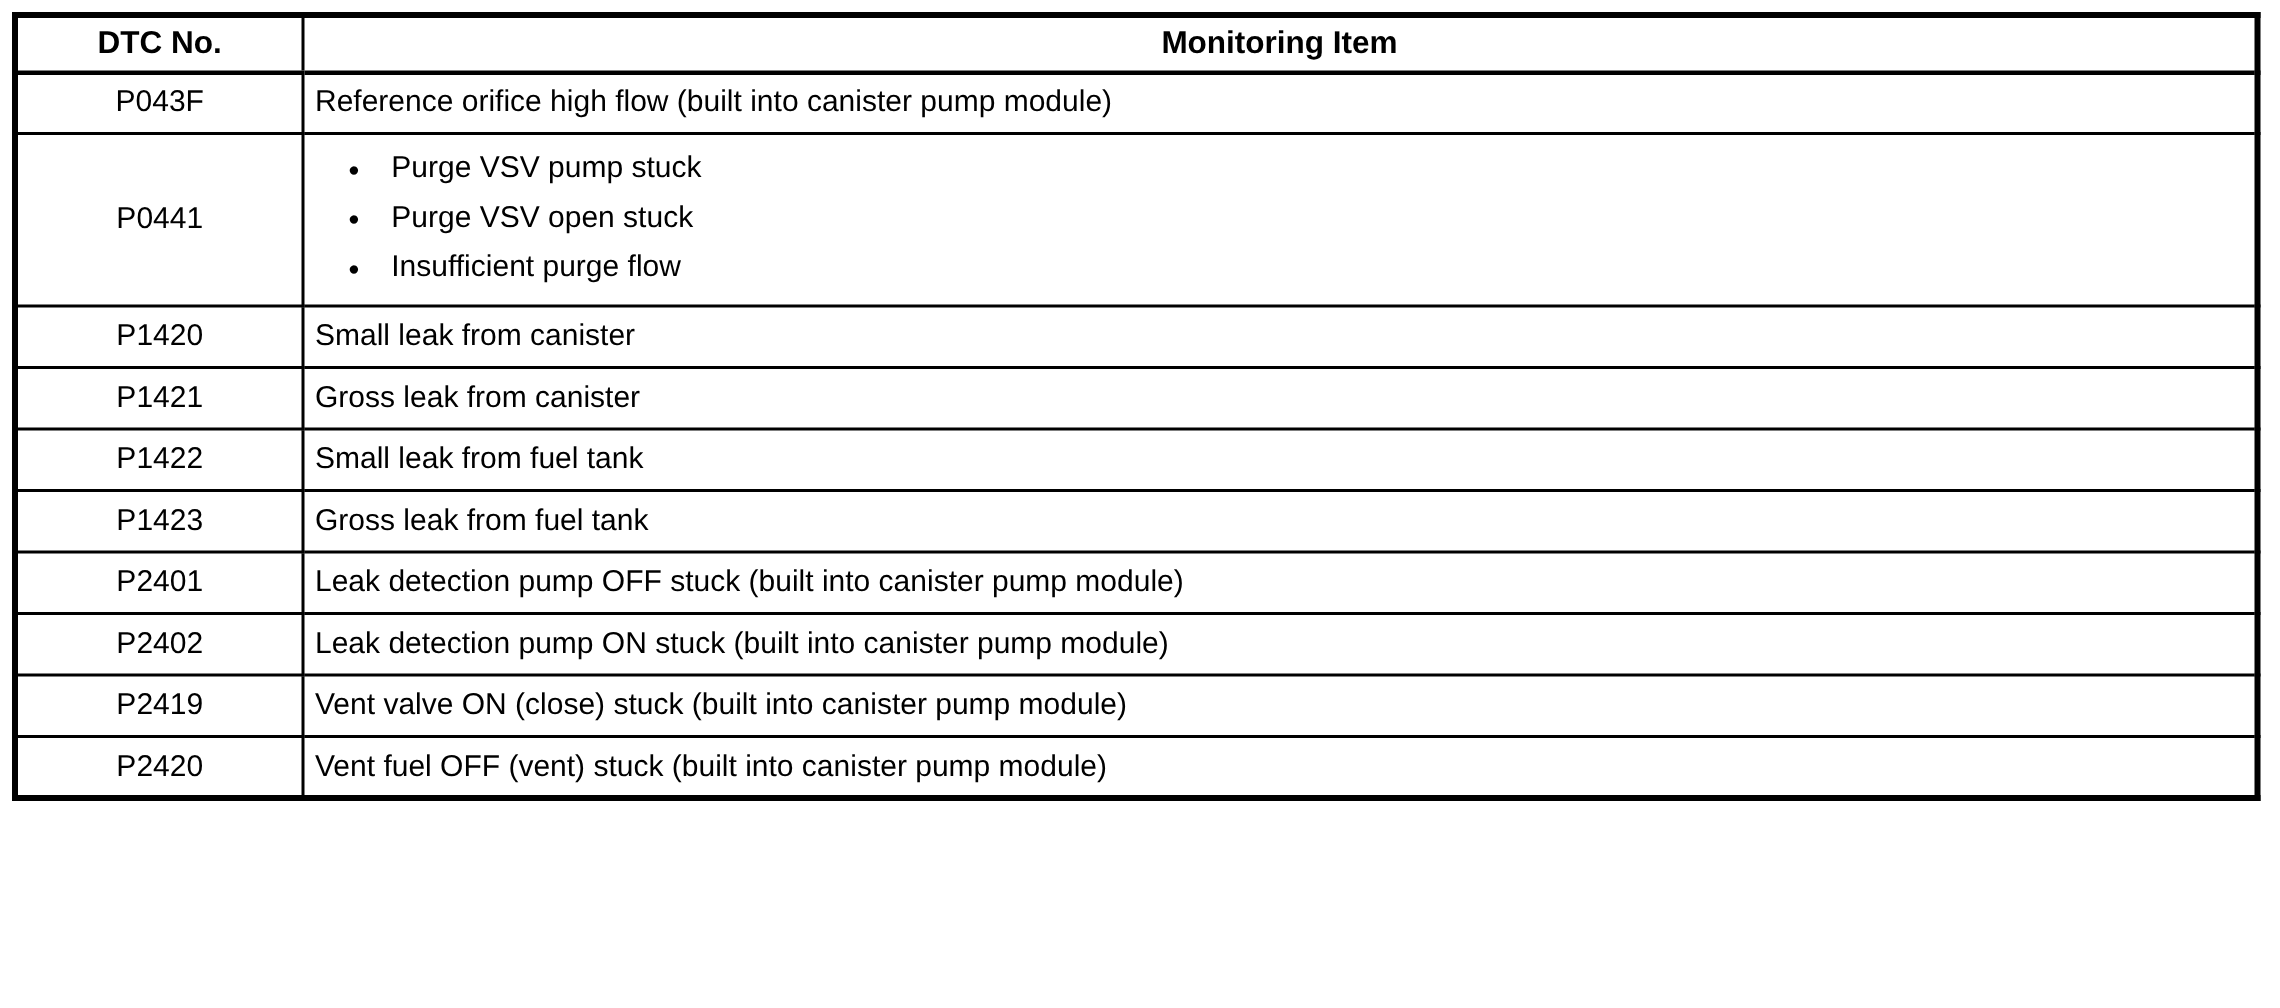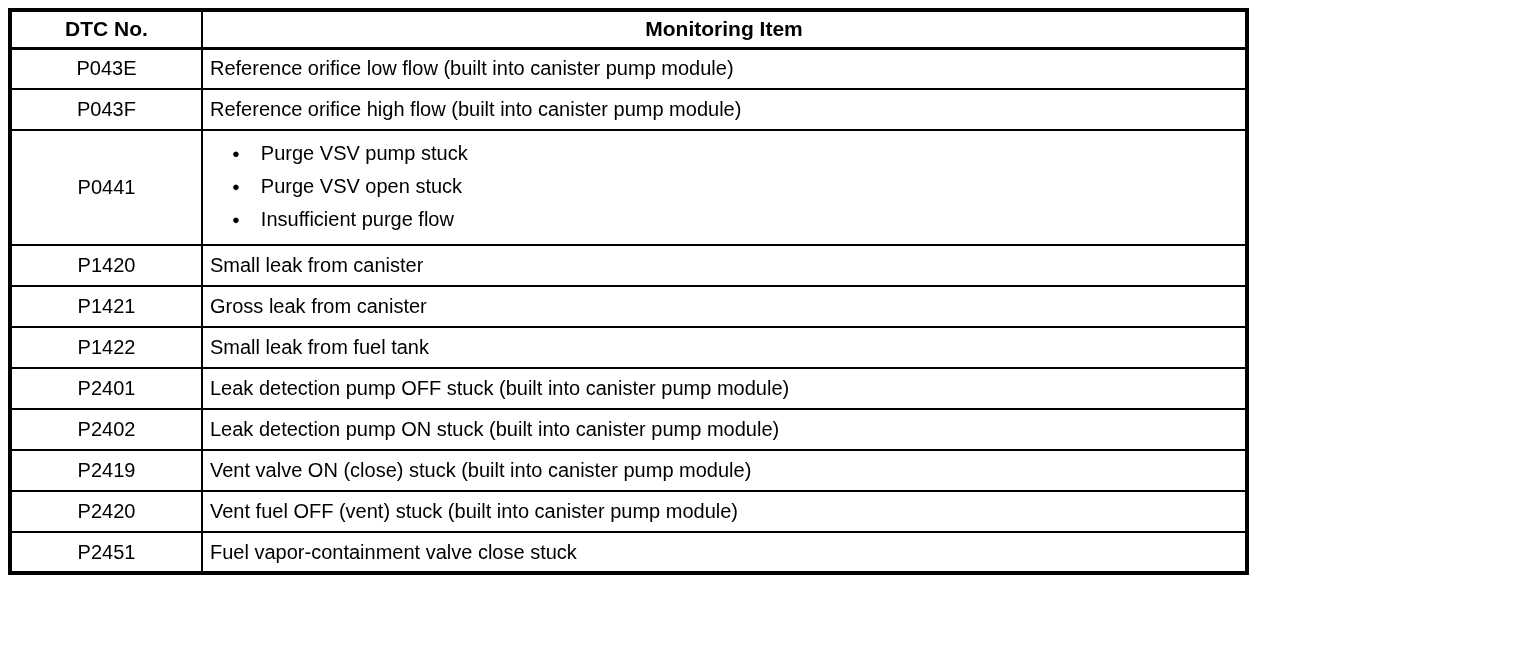--- a/index.html
+++ b/index.html
@@ -12,21 +12,21 @@
     overflow: hidden;
     font-family: "Liberation Sans", sans-serif;
     color: #000000;
   }
   .page {
     padding: 8px 10px 0 8px;
   }
   table.dtc-table {
     border-collapse: collapse;
     table-layout: fixed;
-    width: 1241px;
+    width: 1499px;
     border: 4px solid #000000;
   }
   table.dtc-table th,
   table.dtc-table td {
     border: 2px solid #000000;
     font-size: 20px;
     vertical-align: middle;
   }
   table.dtc-table thead th {
     border-bottom: 3px solid #000000;
@@ -73,24 +73,20 @@
       <col class="item-col">
     </colgroup>
     <thead>
       <tr>
         <th>DTC No.</th>
         <th>Monitoring Item</th>
       </tr>
     </thead>
     <tbody>
       <tr>
-        <td class="dtc-cell">P043E</td>
-        <td class="item-cell">Reference orifice low flow (built into canister pump module)</td>
-      </tr>
-      <tr>
         <td class="dtc-cell">P043F</td>
         <td class="item-cell">Reference orifice high flow (built into canister pump module)</td>
       </tr>
       <tr>
         <td class="dtc-cell">P0441</td>
         <td class="item-cell bulleted">
           <div class="bullet-line">
             <span class="bullet">●</span>
             <span>Purge VSV pump stuck</span>
           </div>
@@ -110,34 +106,34 @@
       </tr>
       <tr>
         <td class="dtc-cell">P1421</td>
         <td class="item-cell">Gross leak from canister</td>
       </tr>
       <tr>
         <td class="dtc-cell">P1422</td>
         <td class="item-cell">Small leak from fuel tank</td>
       </tr>
       <tr>
+        <td class="dtc-cell">P1423</td>
+        <td class="item-cell">Gross leak from fuel tank</td>
+      </tr>
+      <tr>
         <td class="dtc-cell">P2401</td>
         <td class="item-cell">Leak detection pump OFF stuck (built into canister pump module)</td>
       </tr>
       <tr>
         <td class="dtc-cell">P2402</td>
         <td class="item-cell">Leak detection pump ON stuck (built into canister pump module)</td>
       </tr>
       <tr>
         <td class="dtc-cell">P2419</td>
         <td class="item-cell">Vent valve ON (close) stuck (built into canister pump module)</td>
       </tr>
       <tr>
         <td class="dtc-cell">P2420</td>
         <td class="item-cell">Vent fuel OFF (vent) stuck (built into canister pump module)</td>
       </tr>
-      <tr>
-        <td class="dtc-cell">P2451</td>
-        <td class="item-cell">Fuel vapor-containment valve close stuck</td>
-      </tr>
     </tbody>
   </table>
 </div>
 
 </body></html>

